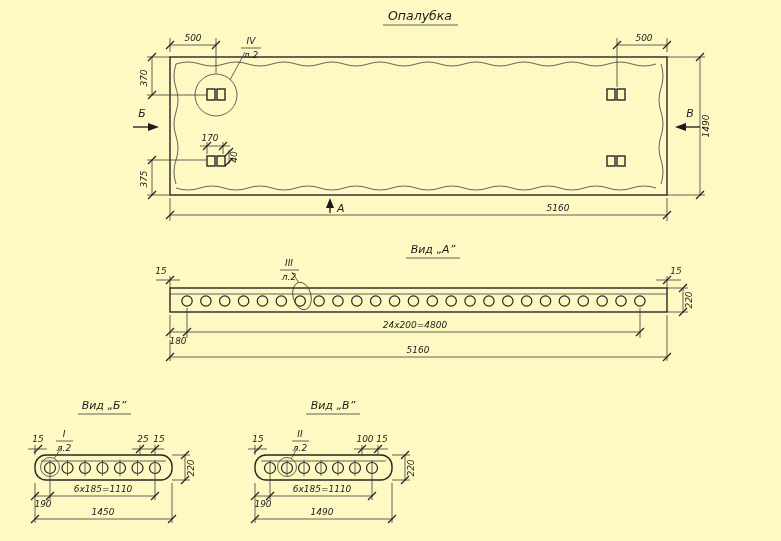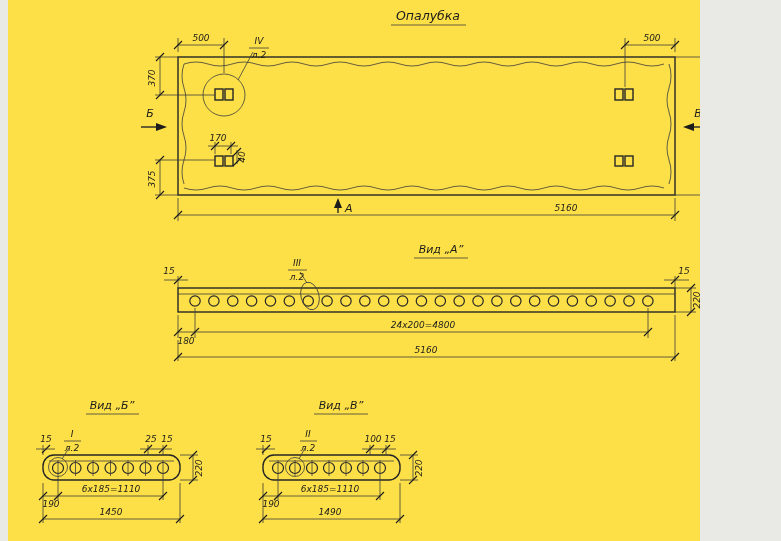--- a/index.html
+++ b/index.html
@@ -1,22 +1,21 @@
 <!DOCTYPE html>
 <html><head>
 <meta charset="utf-8">
 <style>
   * { margin:0; padding:0; box-sizing:border-box; }
   html,body { background:#e9e9e5; }
   .page {
-    width:692px; height:541px; position:relative;
-    background:#fde047;
+    width:781px; height:541px; position:relative;
+    background:#fef9c3;
     font-family:"DejaVu Sans", sans-serif;
     overflow:hidden;
-    margin-left:8px;
   }
   svg { display:block; }
   .med   { fill:none; stroke:#262626; stroke-width:1.4; }
   .thin  { fill:none; stroke:#3c3c3c; stroke-width:0.8; }
   .hole  { fill:none; stroke:#262626; stroke-width:1.2; }
   .tickmark path { stroke:#1c1c1c; stroke-width:1.1; fill:none; }
   .arr   { fill:#1c1c1c; stroke:none; }
   .lbl     { font:italic 9px  "DejaVu Sans", sans-serif; fill:#1b1b1b; }
   .lbl-md  { font:italic 11px "DejaVu Sans", sans-serif; fill:#1b1b1b; }
   .lbl-big { font:italic 12.5px "DejaVu Sans", sans-serif; fill:#1b1b1b; }

